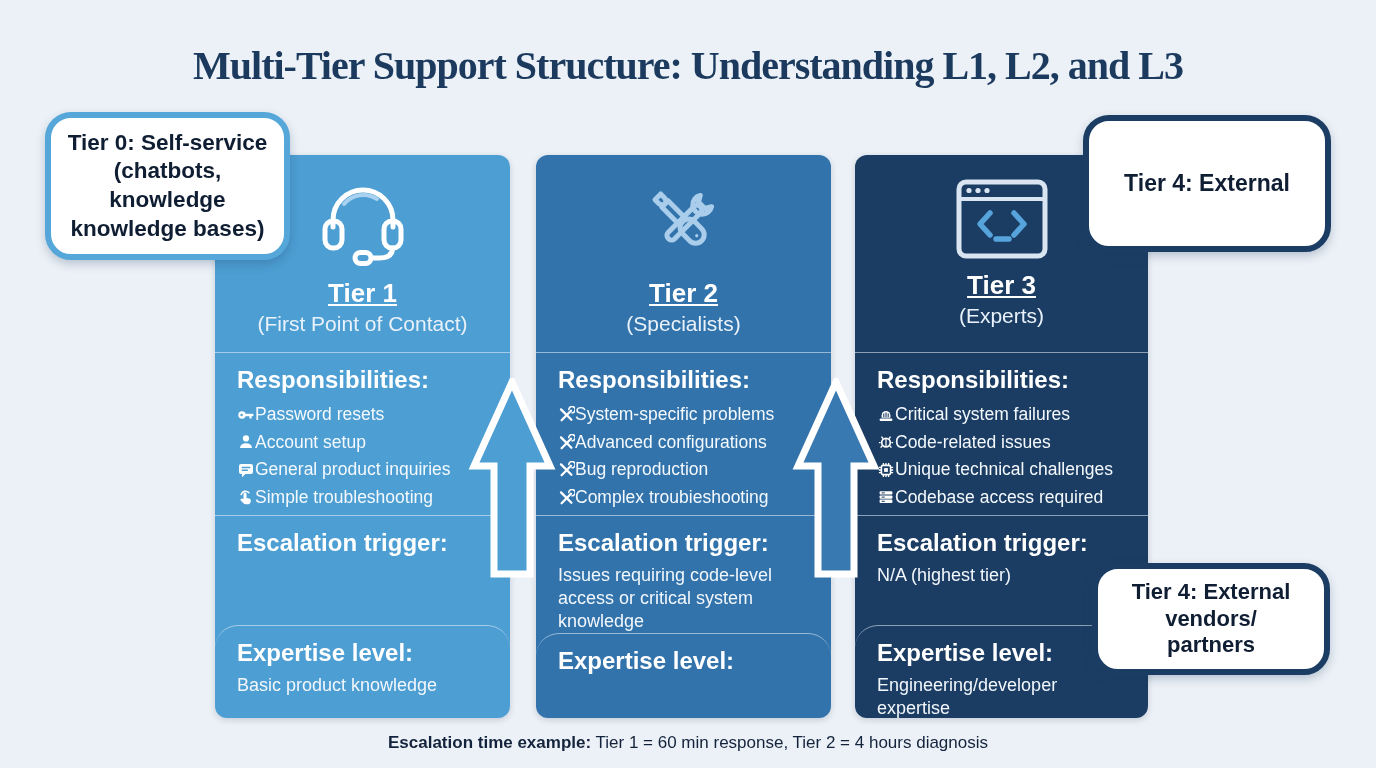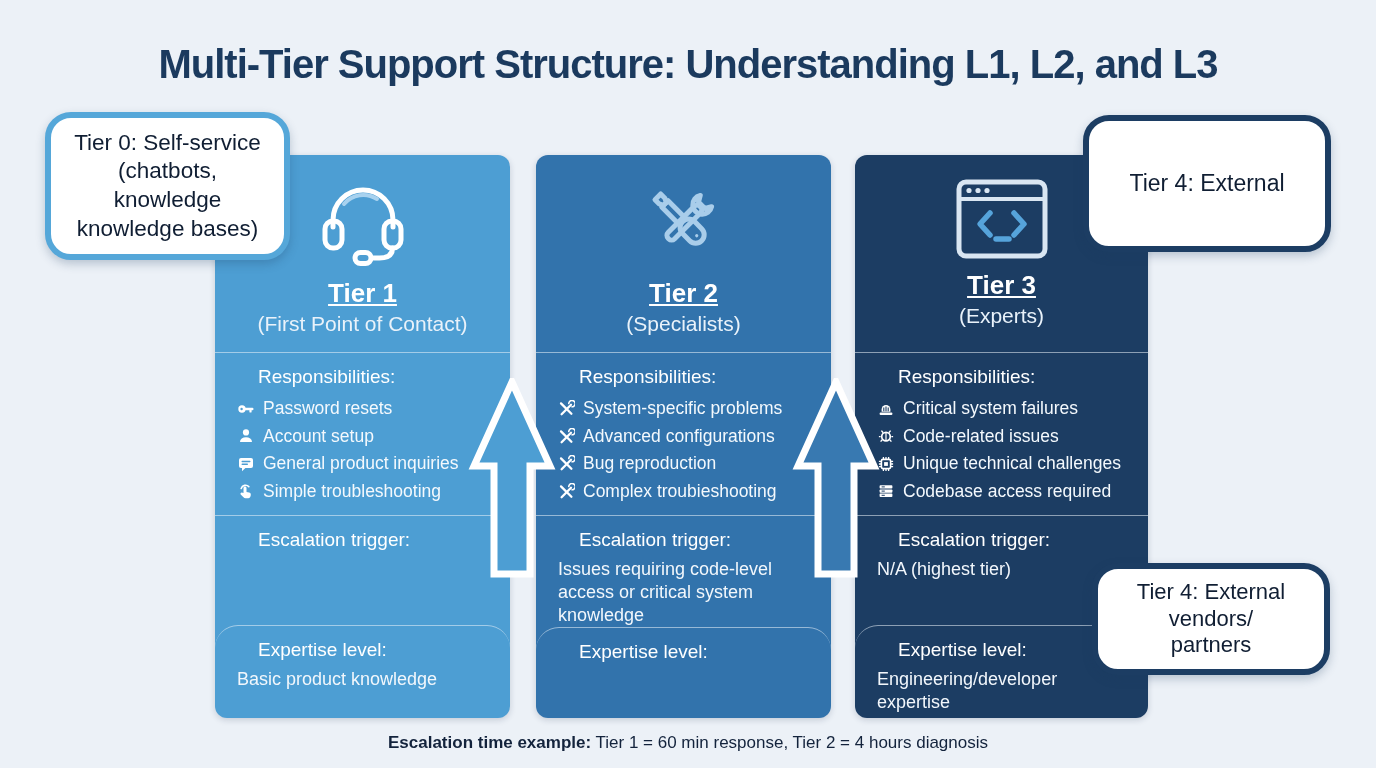--- a/index.html
+++ b/index.html
@@ -1,42 +1,42 @@
 <!DOCTYPE html>
 <html><head>
 <meta charset="utf-8">
 <style>
   html,body{margin:0;padding:0;background:#ECF1F7;}
   .stage{position:relative;width:1376px;height:768px;background:#ECF1F7;overflow:hidden;
          font-family:"Liberation Sans",sans-serif;}
   .title{position:absolute;top:42px;left:0;right:0;text-align:center;
-         font-size:40px;font-weight:700;letter-spacing:-1px;color:#1B3A5E;}
+         font-size:40px;font-weight:700;letter-spacing:-1px;color:#1B3A5E;font-family:Liberation Serif, serif;}
   
   .col{position:absolute;top:155px;height:563px;border-radius:12px;color:#fff;
        display:flex;flex-direction:column;box-shadow:0 2px 6px rgba(20,40,70,.18);box-sizing:border-box;}
   .col.t1{left:215px;width:295px;background:#4D9ED3;}
   .col.t2{left:536px;width:295px;background:#3273AC;}
   .col.t3{left:855px;width:293px;background:#1C3D63;}
   .col-header{flex:0 0 197px;display:flex;flex-direction:column;align-items:center;padding-top:24px;box-sizing:border-box;}
   .col-header svg{margin-bottom:12px;}
   .tier-name{font-size:26px;font-weight:700;line-height:1.1;text-decoration:underline;}
   .tier-sub{font-size:21px;color:#E9F2FA;margin-top:4px;}
   .section{border-top:1px solid rgba(235,243,250,.55);padding:13px 8px 0 22px;box-sizing:border-box;}
   .sec-resp{flex:0 0 163px;}
   .sec-esc{flex:0 0 110px;}
   .sec-exp{flex:1 1 auto;border-radius:23px;}
-  .sec-heading{font-size:19px;font-weight:400;margin-bottom:7px;margin-left:21px;}
-  .bullet{display:flex;align-items:center;gap:8px;font-size:17.5px;line-height:27.5px;color:#F4F9FD;}
+  .sec-heading{font-size:24px;font-weight:700;margin-bottom:7px;}
+  .bullet{display:flex;align-items:center;gap:0;font-size:17.5px;line-height:27.5px;color:#F4F9FD;}
   .bullet svg{flex:0 0 auto;}
   .sec-body{font-size:18px;line-height:23px;color:#F2F7FC;max-width:256px;}
   
   .arrow{position:absolute;top:378px;z-index:3;}
   
   .callout{position:absolute;background:#fff;border-radius:26px;display:flex;flex-direction:column;
-           align-items:center;justify-content:center;text-align:center;font-weight:400;color:#101E33;
+           align-items:center;justify-content:center;text-align:center;font-weight:700;color:#101E33;
            box-shadow:0 4px 10px rgba(27,58,94,.25);z-index:5;box-sizing:border-box;}
   .callout span{display:block;white-space:nowrap;}
   .callout.c0{left:45px;top:112px;width:245px;height:148px;border:6px solid #55A7D9;font-size:22.5px;line-height:1.27;}
   .callout.c4t{left:1083px;top:115px;width:248px;height:137px;border:6px solid #1C3D63;font-size:23px;line-height:1.32;}
   .callout.c4b{left:1092px;top:563px;width:238px;height:112px;border:6px solid #1C3D63;font-size:22px;line-height:1.22;}
   
   .caption{position:absolute;top:733px;left:0;right:0;text-align:center;font-size:17px;color:#13233C;}
   .caption b{font-weight:700;}
 </style>
 </head>

